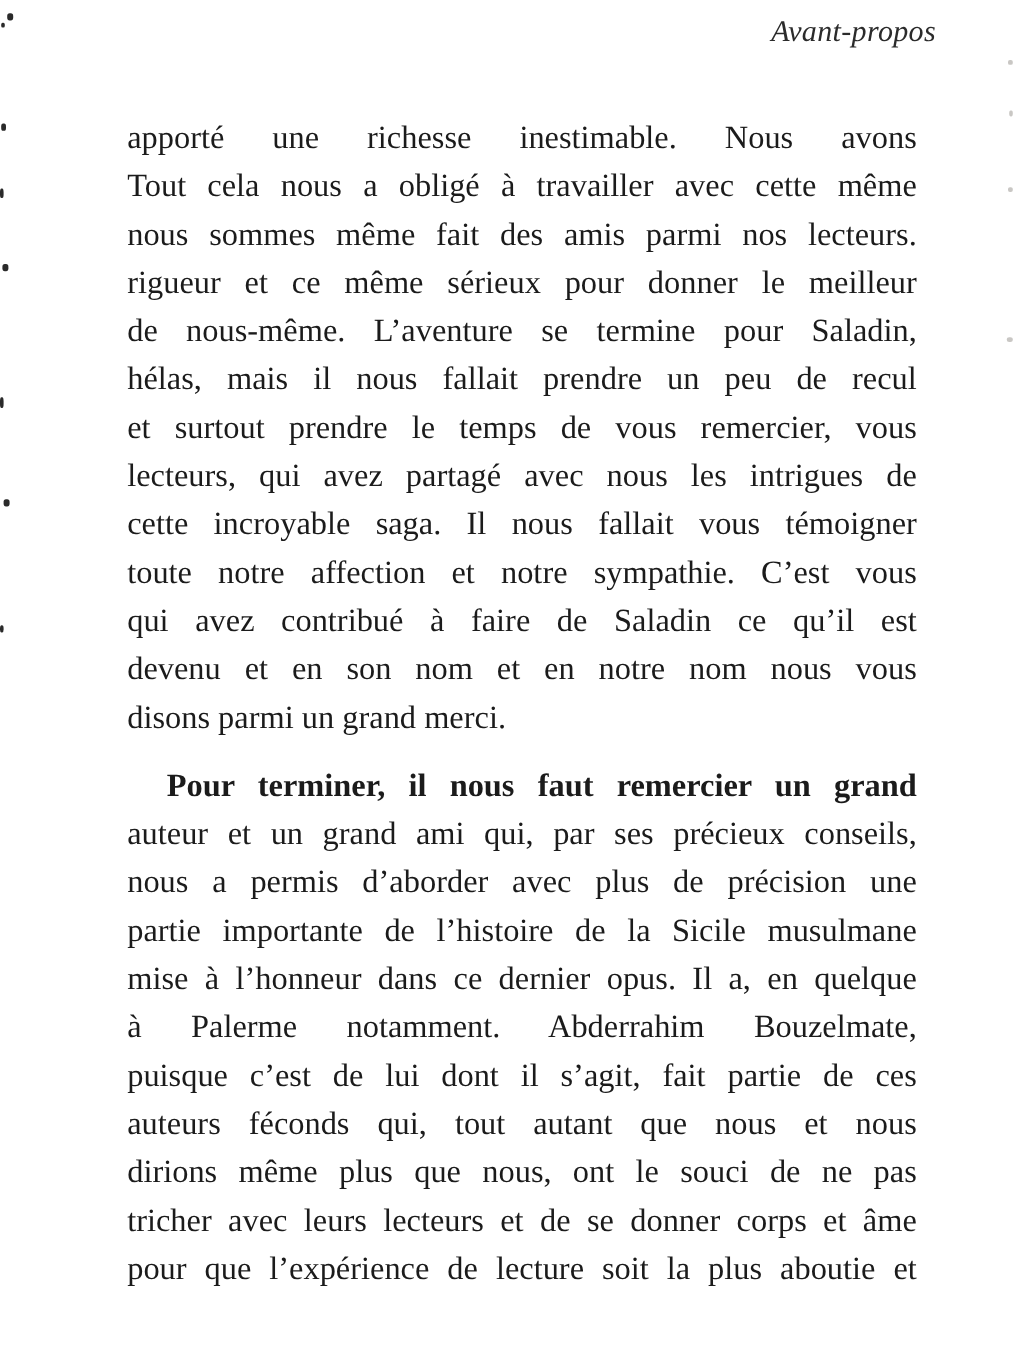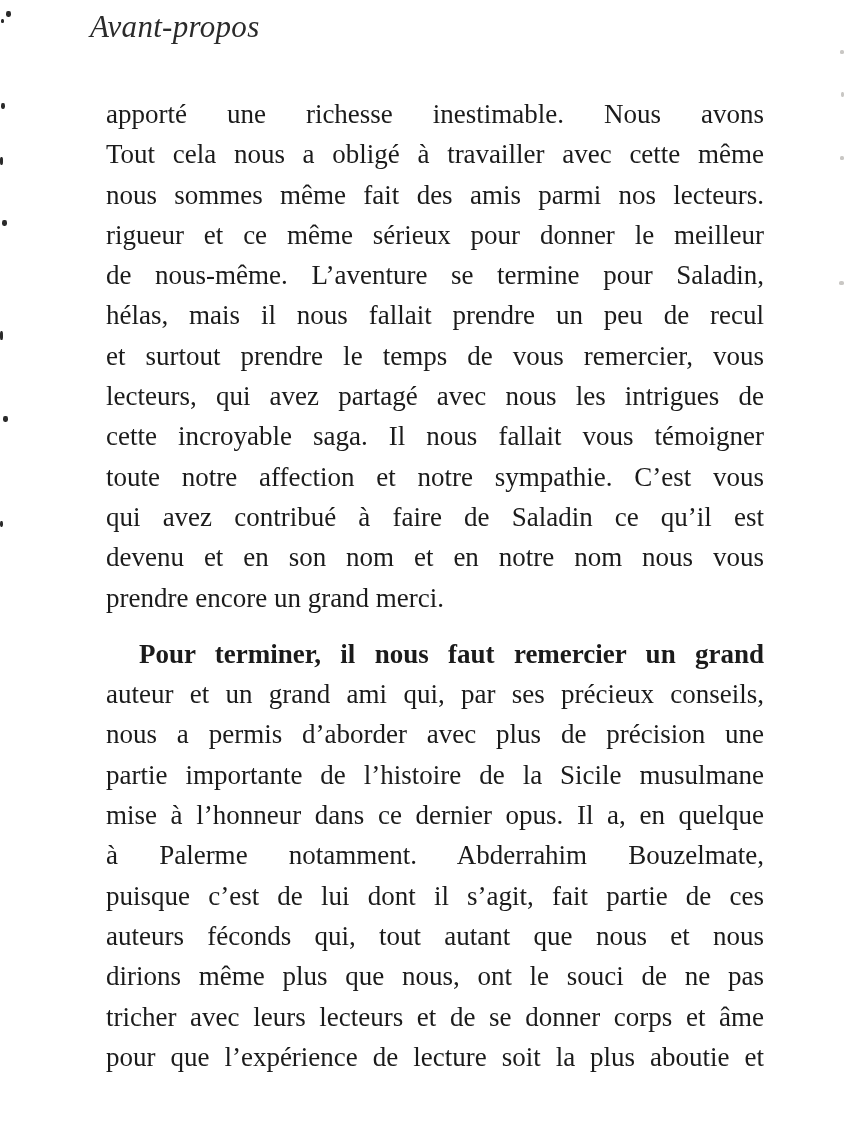--- a/index.html
+++ b/index.html
@@ -17,23 +17,23 @@
   .page {
     position: absolute;
     inset: 0;
     background: #ffffff;
   }
   .running-header {
     position: absolute;
     top: 12px;
     left: 90px;
     width: 690px;
-    text-align: left;
+    text-align: right;
     font-style: italic;
-    font-size: 31px;
+    font-size: 25px;
     line-height: 30px;
     color: #2b2b2b;
     letter-spacing: 0.3px;
   }
   .text-block {
     position: absolute;
     top: 78px;
     left: 90px;
     width: 690px;
     font-size: 27px;
@@ -85,21 +85,21 @@
       <div class="line">nous sommes même fait des amis parmi nos lecteurs.</div>
       <div class="line">rigueur et ce même sérieux pour donner le meilleur</div>
       <div class="line">de nous-même. L’aventure se termine pour Saladin,</div>
       <div class="line">hélas, mais il nous fallait prendre un peu de recul</div>
       <div class="line">et surtout prendre le temps de vous remercier, vous</div>
       <div class="line">lecteurs, qui avez partagé avec nous les intrigues de</div>
       <div class="line">cette incroyable saga. Il nous fallait vous témoigner</div>
       <div class="line">toute notre affection et notre sympathie. C’est vous</div>
       <div class="line">qui avez contribué à faire de Saladin ce qu’il est</div>
       <div class="line">devenu et en son nom et en notre nom nous vous</div>
-      <div class="line para-end">prendre encore un grand merci.</div>
+      <div class="line para-end">disons parmi un grand merci.</div>
     </div>
 
     <div class="para second">
       <div class="line first-indent">Pour terminer, il nous faut remercier un grand</div>
       <div class="line">auteur et un grand ami qui, par ses précieux conseils,</div>
       <div class="line">nous a permis d’aborder avec plus de précision une</div>
       <div class="line">partie importante de l’histoire de la Sicile musulmane</div>
       <div class="line">mise à l’honneur dans ce dernier opus. Il a, en quelque</div>
       <div class="line">à Palerme notamment. Abderrahim Bouzelmate,</div>
       <div class="line">puisque c’est de lui dont il s’agit, fait partie de ces</div>

